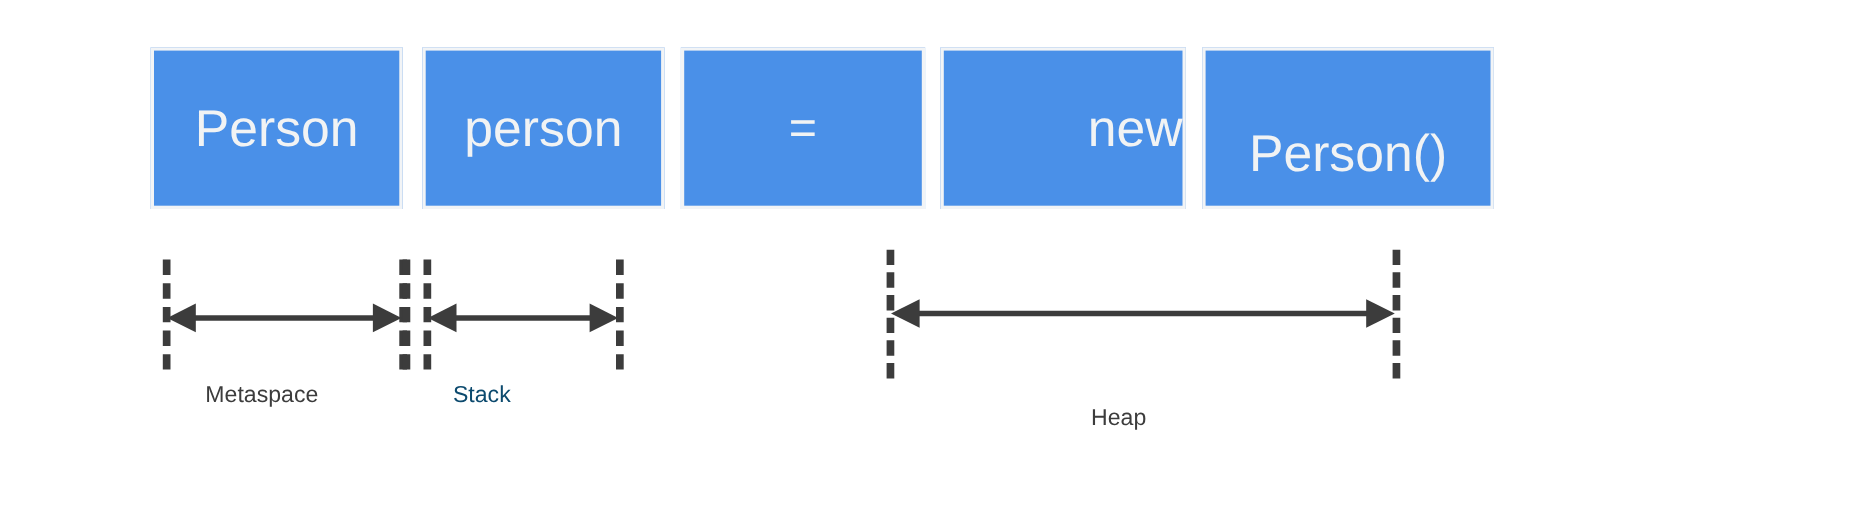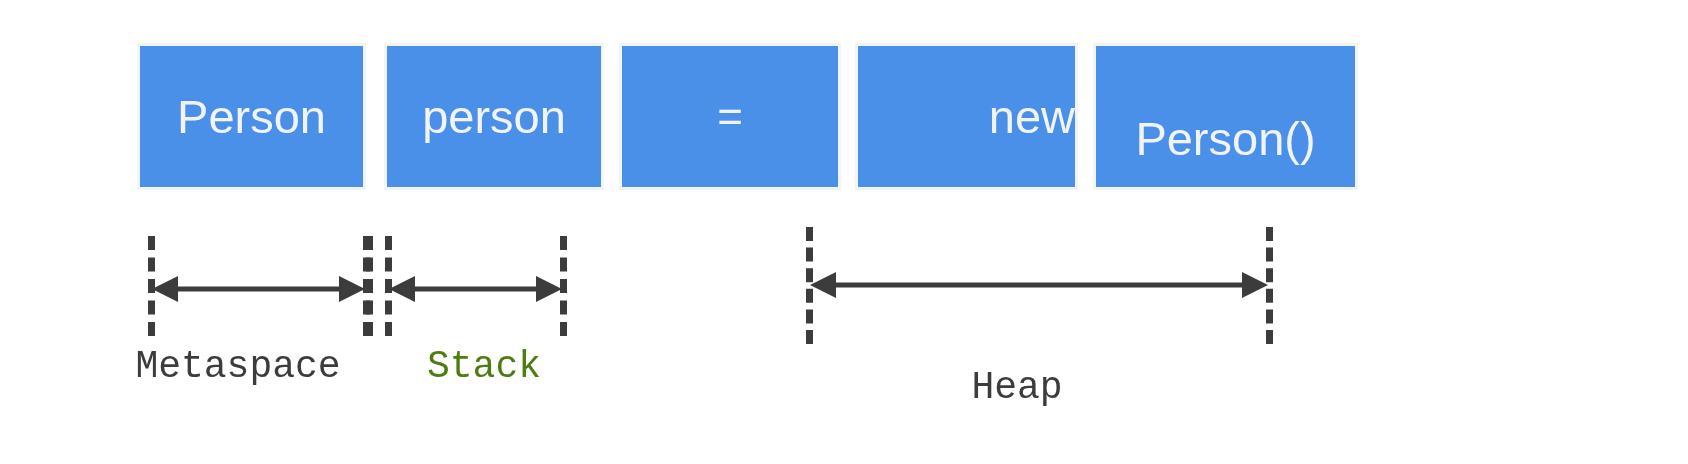--- a/index.html
+++ b/index.html
@@ -55,22 +55,22 @@
     position: absolute;
     height: 0;
   }
   .span-arrow svg {
     display: block;
     overflow: visible;
   }
   .region-label {
     position: absolute;
     color: #3c3c3c;
-    font-family: Liberation Mono, monospace;
-    font-size: 38px;
+    font-family: Liberation Sans, sans-serif;
+    font-size: 21px;
     font-weight: 400;
     line-height: 1;
     white-space: nowrap;
     text-align: right;
     transform: translateX(-50%);
   }
 </style>
 </head>
 <body>
 
@@ -107,21 +107,21 @@
       <div class="region-label" style="left: 238px; top: 348px; color: rgb(60, 60, 60);">Metaspace</div>
       <div class="span-rule" style="left: 385px; top: 236px; height: 100px; border-left-color: rgb(60, 60, 60);"></div>
       <div class="span-rule" style="left: 560px; top: 236px; height: 100px; border-left-color: rgb(60, 60, 60);"></div>
       <div class="span-arrow" style="left: 389px; top: 272px; width: 173px;">
         <svg width="173" height="34" viewBox="0 0 173 34">
           <line x1="20" y1="17" x2="153" y2="17" stroke="#3c3c3c" stroke-width="5"></line>
           <polygon points="0,17 26,4 26,30" fill="#3c3c3c"></polygon>
           <polygon points="173,17 147,4 147,30" fill="#3c3c3c"></polygon>
         </svg>
       </div>
-      <div class="region-label" style="left: 484px; top: 348px; color: #4d7c0f;">Stack</div>
+      <div class="region-label" style="left: 438px; top: 348px; color: #0c4a6e;">Stack</div>
       <div class="span-rule" style="left: 806px; top: 227px; height: 117px; border-left-color: rgb(60, 60, 60);"></div>
       <div class="span-rule" style="left: 1266px; top: 227px; height: 117px; border-left-color: rgb(60, 60, 60);"></div>
       <div class="span-arrow" style="left: 810px; top: 268px; width: 458px;">
         <svg width="458" height="34" viewBox="0 0 458 34">
           <line x1="20" y1="17" x2="438" y2="17" stroke="#3c3c3c" stroke-width="5"></line>
           <polygon points="0,17 26,4 26,30" fill="#3c3c3c"></polygon>
           <polygon points="458,17 432,4 432,30" fill="#3c3c3c"></polygon>
         </svg>
       </div>
       <div class="region-label" style="left: 1017px; top: 369px; color: rgb(60, 60, 60);">Heap</div>

